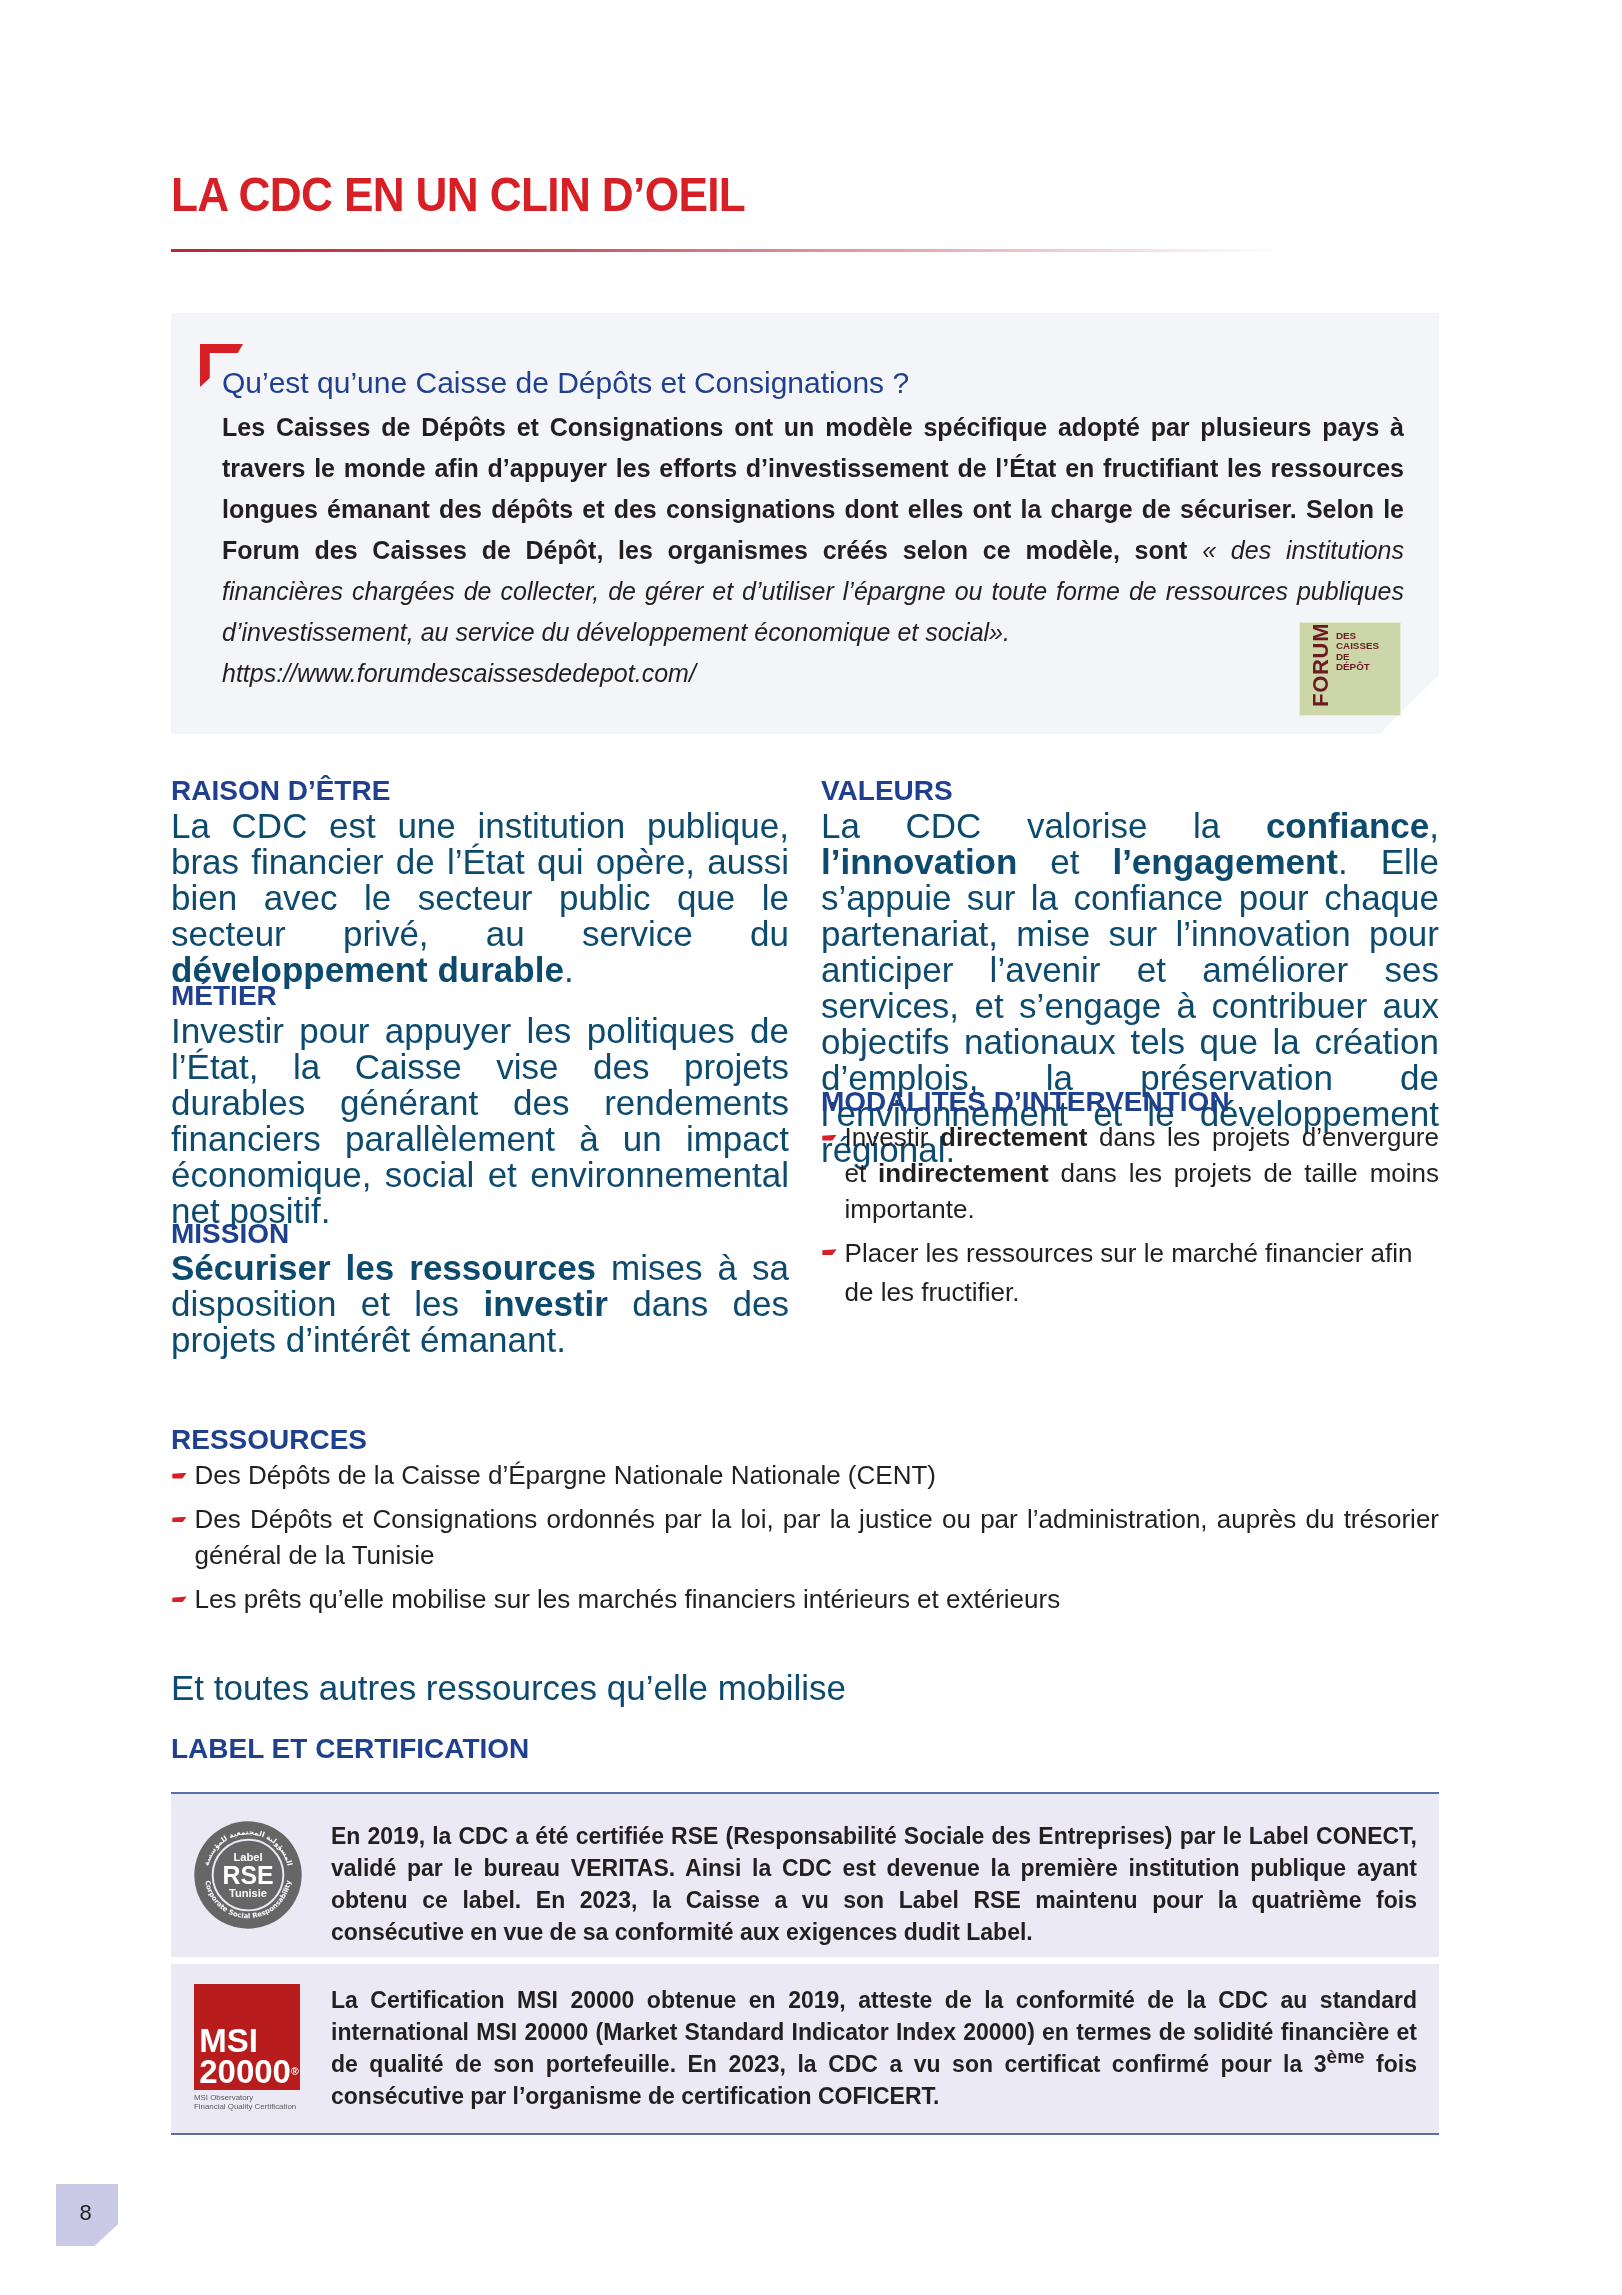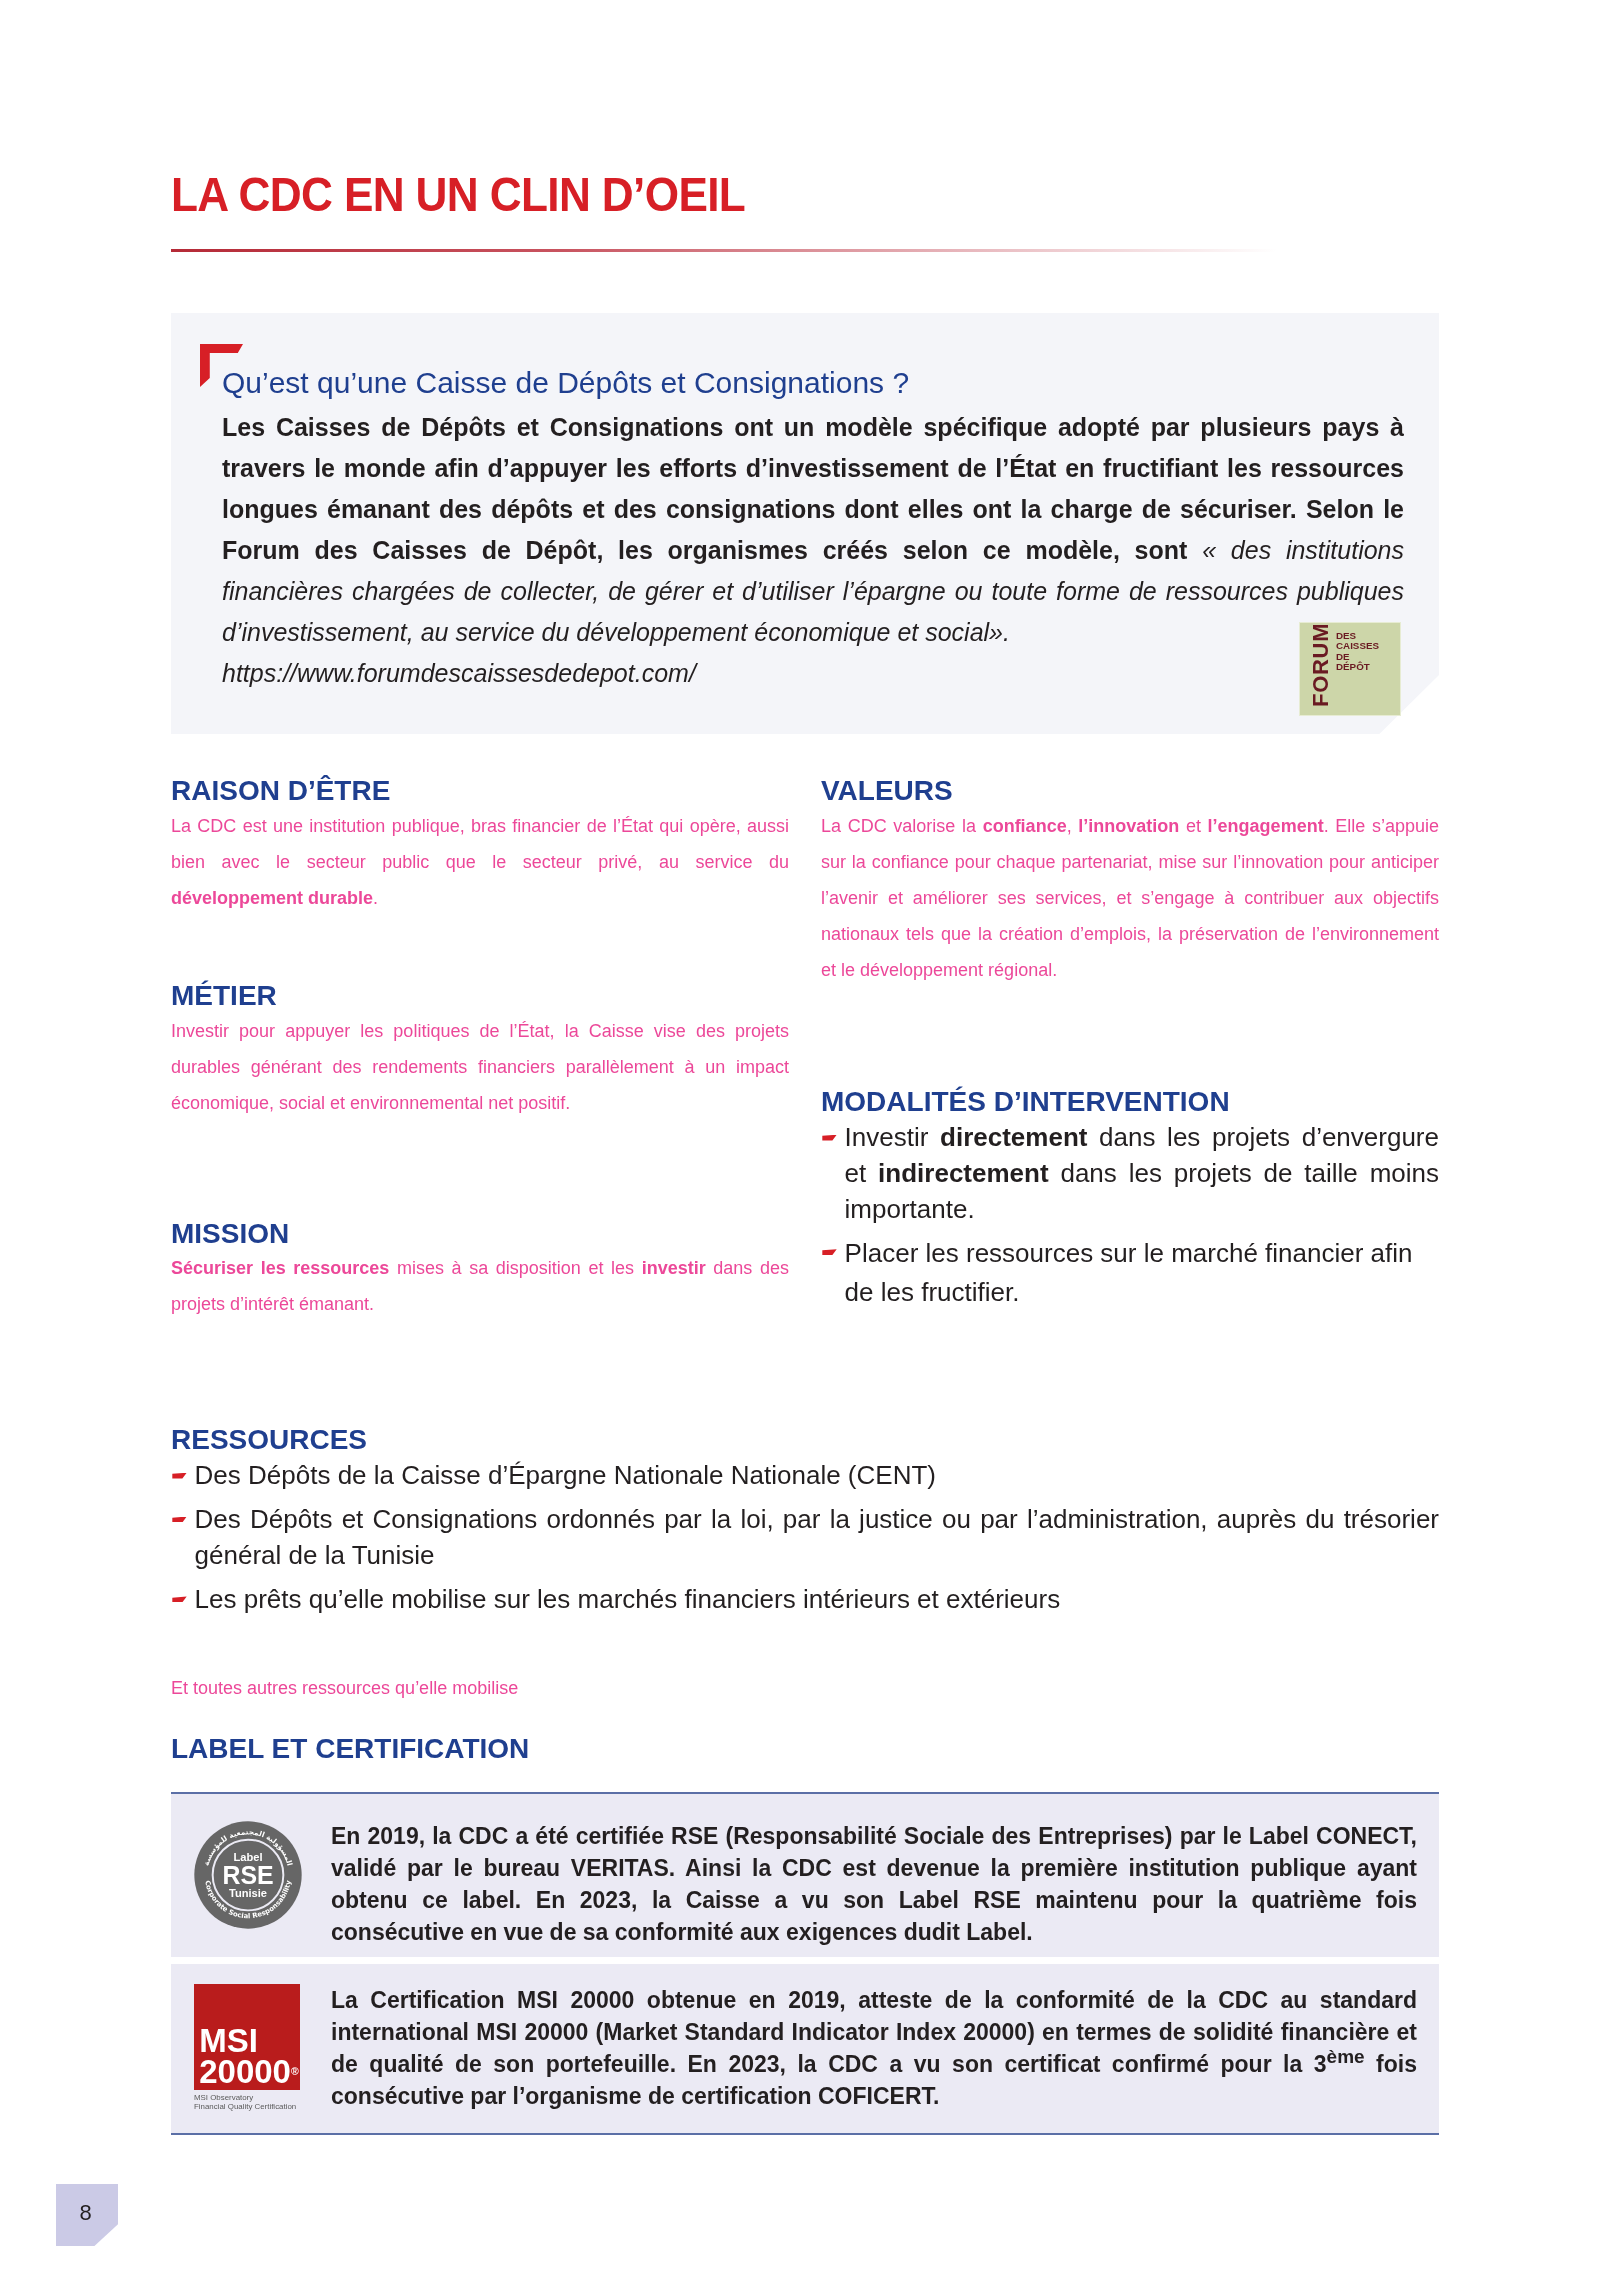--- a/index.html
+++ b/index.html
@@ -66,21 +66,21 @@
   }
 
   
   .sec-heading {
     position: absolute;
     font-size: 28px; font-weight: 700; color: #1f3f8f;
     white-space: nowrap; line-height: 1;
   }
   .sec-body {
     position: absolute;
-    font-size: 18px; line-height: 36px; color: #ec4899;
+    font-size: 35px; line-height: 36px; color: #0c4a6e;
     text-align: justify;
   }
   .sec-body b { font-weight: 700; }
 
   .bullet-list { position: absolute; list-style: none; }
   .bullet-list li {
     position: relative; padding-left: 23.6px;
     font-size: 26px; line-height: 36px; color: #231f20;
   }
   .bullet-list li b { font-weight: 700; }

